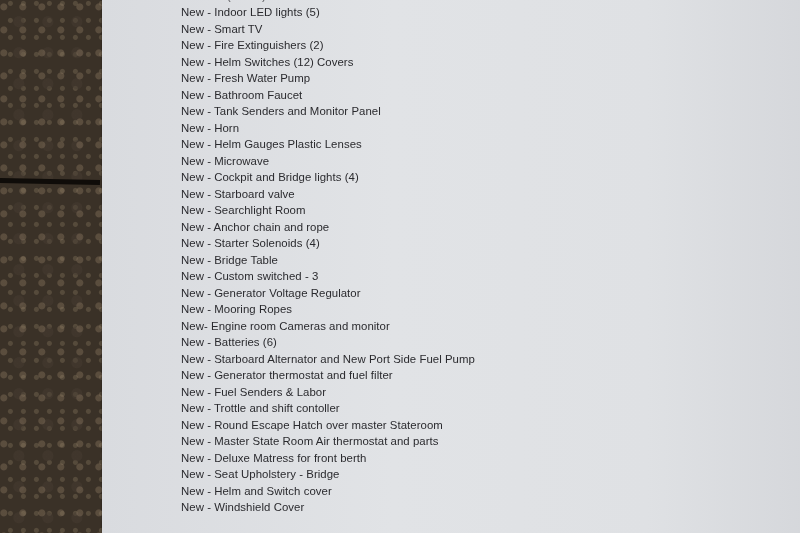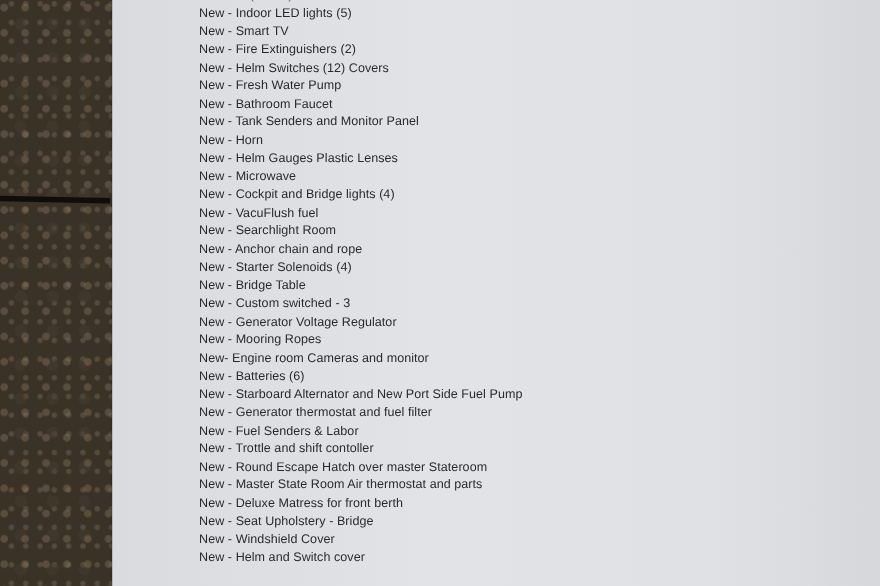--- a/index.html
+++ b/index.html
@@ -96,34 +96,34 @@
     <li class="list-item">New - Smart TV</li>
     <li class="list-item">New - Fire Extinguishers (2)</li>
     <li class="list-item">New - Helm Switches (12) Covers</li>
     <li class="list-item">New - Fresh Water Pump</li>
     <li class="list-item">New - Bathroom Faucet</li>
     <li class="list-item">New - Tank Senders and Monitor Panel</li>
     <li class="list-item">New - Horn</li>
     <li class="list-item">New - Helm Gauges Plastic Lenses</li>
     <li class="list-item">New - Microwave</li>
     <li class="list-item">New - Cockpit and Bridge lights (4)</li>
-    <li class="list-item">New - VacuFlush fuel</li>
+    <li class="list-item">New - Starboard valve</li>
     <li class="list-item">New - Searchlight Room</li>
     <li class="list-item">New - Anchor chain and rope</li>
     <li class="list-item">New - Starter Solenoids (4)</li>
     <li class="list-item">New - Bridge Table</li>
     <li class="list-item">New - Custom switched - 3</li>
     <li class="list-item">New - Generator Voltage Regulator</li>
     <li class="list-item">New - Mooring Ropes</li>
     <li class="list-item">New- Engine room Cameras and monitor</li>
     <li class="list-item">New - Batteries (6)</li>
     <li class="list-item">New - Starboard Alternator and New Port Side Fuel Pump</li>
     <li class="list-item">New  - Generator thermostat and fuel filter</li>
     <li class="list-item">New - Fuel Senders &amp; Labor</li>
     <li class="list-item">New - Trottle and shift contoller</li>
     <li class="list-item">New  - Round Escape Hatch over master Stateroom</li>
     <li class="list-item">New  - Master State Room Air thermostat and parts</li>
     <li class="list-item">New - Deluxe Matress for front berth</li>
     <li class="list-item">New - Seat Upholstery - Bridge</li>
+    <li class="list-item">New - Helm and Switch cover</li>
     <li class="list-item">New  - Windshield Cover</li>
-    <li class="list-item">New - Helm and Switch cover</li>
   </ul>
 </div>
 
 </body></html>

